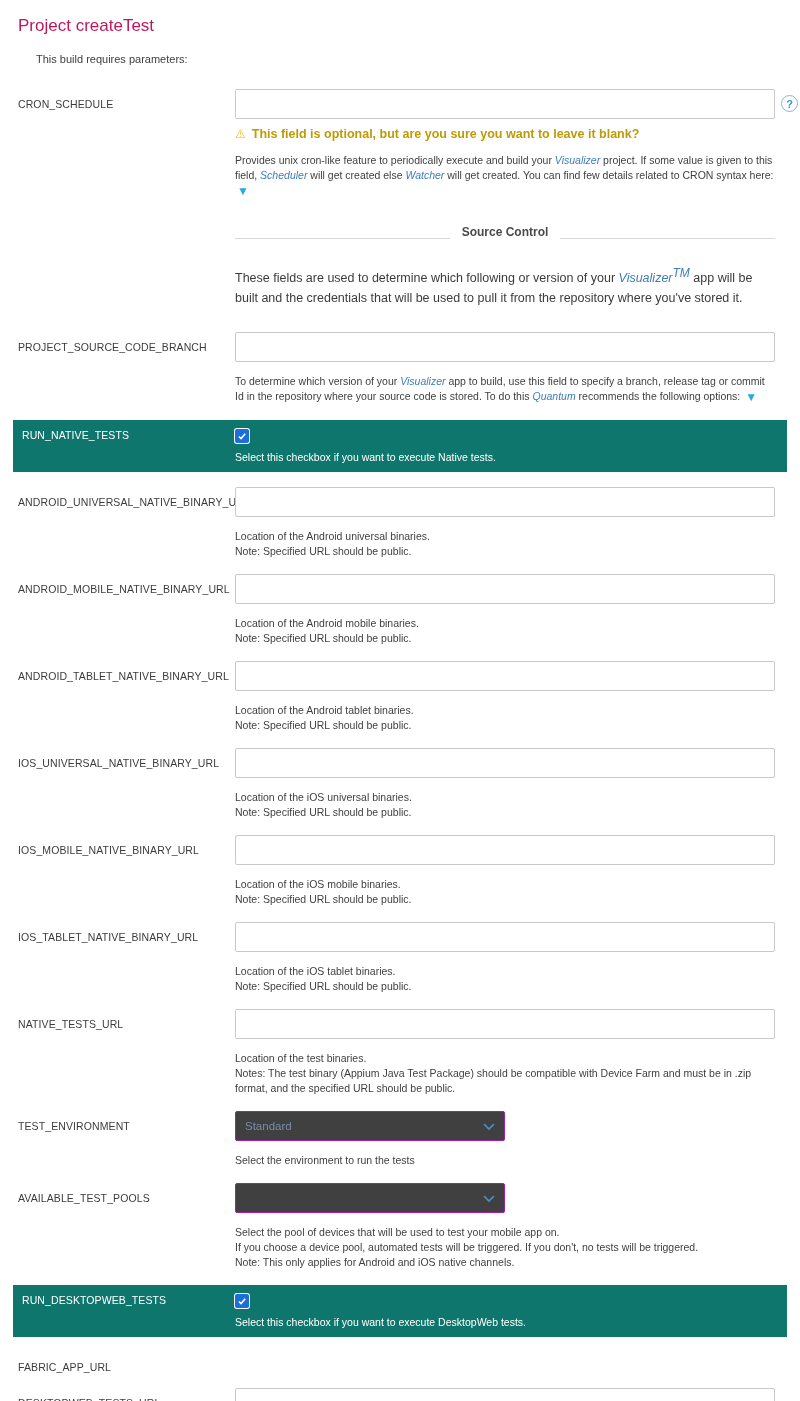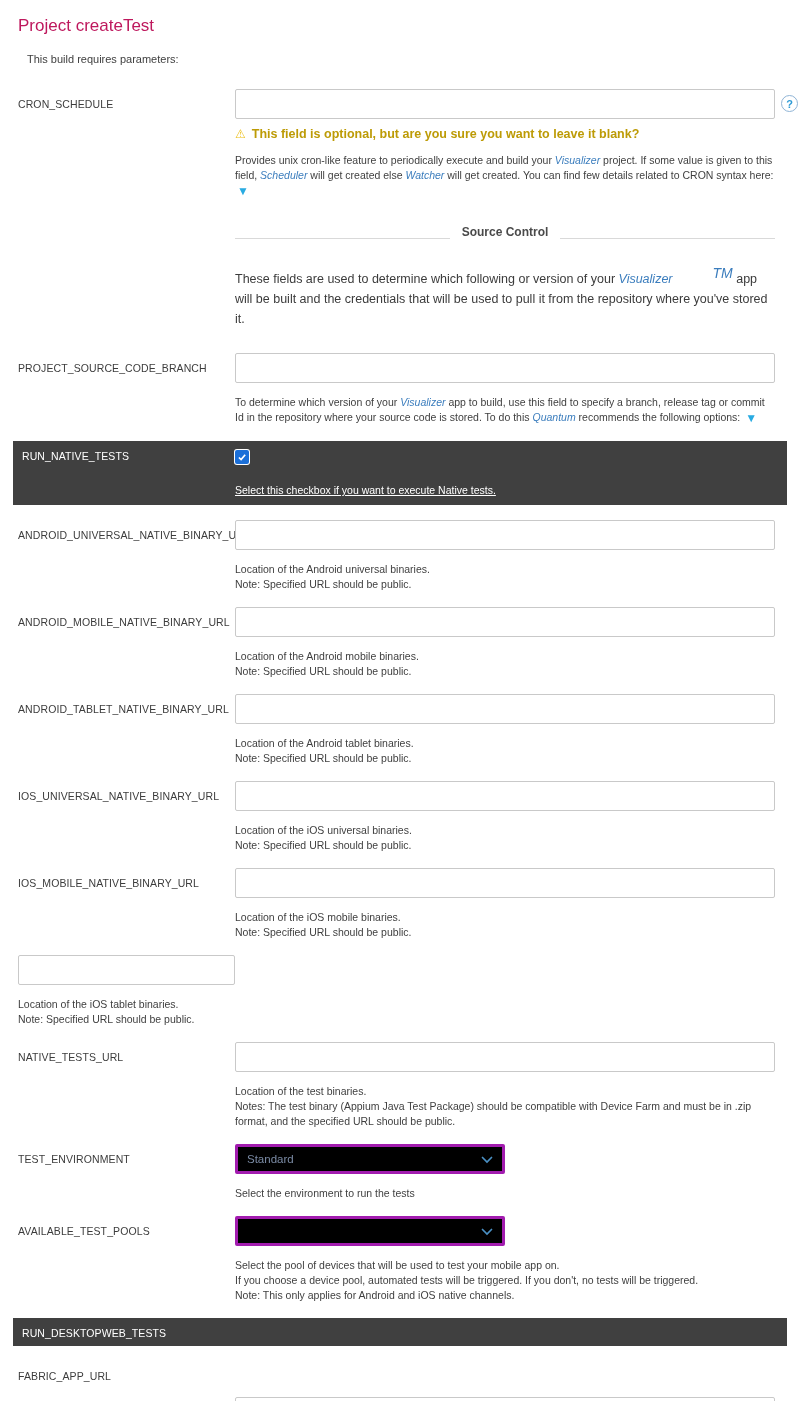--- a/index.html
+++ b/index.html
@@ -1,53 +1,53 @@
 <!DOCTYPE html>
 <html><head>
 <meta charset="utf-8">
 <style>
   * { box-sizing: border-box; }
   html,body { margin:0; padding:0; background:#fff; }
   body { width:800px; font-family:"Liberation Sans", sans-serif; color:#3f3f3f; }
   .page { min-height:1401px; padding:14px 0 60px 0; }
 
   .page-title { font-size:17px; font-weight:400; color:#be185d; margin:2px 0 10px 18px; }
-  .page-subtitle { font-size:11px; color:#404040; margin:17px 18px 24px 27px; }
+  .page-subtitle { font-size:11px; color:#404040; margin:17px 18px 24px 36px; }
 
   .row { display:grid; grid-template-columns:217px 1fr; padding:0 25px 0 18px; margin-bottom:15px; }
   .row .label { font-size:10.5px; color:#3c3c3c; padding-top:9px; white-space:nowrap; letter-spacing:0.1px; }
 
-  .row.highlight { background:#404040; margin:6px 13px 15px 13px; padding:7px 12px 7px 9px; grid-template-columns:213px 1fr; }
+  .row.highlight { background:#0f766e; margin:6px 13px 15px 13px; padding:7px 12px 7px 9px; grid-template-columns:213px 1fr; }
   .row.highlight .label { color:#ffffff; padding-top:2px; }
-  .row.highlight .help { color:#ffffff; margin-top:17px;text-decoration:underline; }
+  .row.highlight .help { color:#ffffff; margin-top:5px; }
 
   .text-wrap { display:flex; align-items:center; position:relative; }
   input.text-input { width:100%; height:30px; border:1px solid #c9c9c9; border-radius:2px; padding:0 8px; font-family:"Liberation Sans",sans-serif; font-size:11px; color:#333; outline:none; }
   .help-icon { position:absolute; right:-23px; top:6px; width:17px; height:17px; border:1px solid #8fb4d6; border-radius:50%; color:#2e9bd6; font-size:11px; font-weight:700; display:flex; align-items:center; justify-content:center; background:#fff; cursor:pointer; }
 
-  .select { width:270px; height:30px; border:3px solid #a21caf; border-radius:2px; background:#000000; display:flex; align-items:center; justify-content:space-between; padding:0 9px; cursor:pointer; }
+  .select { width:270px; height:30px; border:1px solid #a21caf; border-radius:2px; background:#404040; display:flex; align-items:center; justify-content:space-between; padding:0 9px; cursor:pointer; }
   .select .select-value { font-size:11.5px; color:#7b8ba5; }
 
   .checkbox { width:14px; height:14px; border-radius:2px; background:#1b6fd8; display:inline-flex; align-items:center; justify-content:center; margin-top:8px; cursor:pointer; }
   .row.highlight .checkbox { margin-top:1px; box-shadow:0 0 0 1px #ffffff; }
 
   .warning { display:flex; align-items:center; gap:6px; font-size:12.5px; font-weight:700; color:#bd9b06; margin:8px 0 2px 0; }
   .warning .warning-icon { color:#ecbe16; font-size:12px; font-weight:400; }
 
   .help { font-size:10.5px; line-height:15px; color:#3f3f3f; margin-top:12px; }
   .help .link { font-style:italic; color:#3b7dbd; cursor:pointer; }
   .toggle-icon { color:#29abe2; font-size:12px; cursor:pointer; vertical-align:-1px; padding-left:2px; }
 
   .section-header { display:flex; align-items:flex-end; gap:12px; margin:26px 25px 24px 235px; }
   .section-header .rule { flex:1; height:1px; background:#d9d9d9; }
   .section-header .section-title { font-size:12px; font-weight:700; color:#4a4a4a; white-space:nowrap; }
 
   .section-desc { margin:0 28px 24px 235px; font-size:12.5px; line-height:20px; color:#3b3b3b; }
   .section-desc .link { font-style:italic; color:#3b7dbd; cursor:pointer; }
-  .section-desc sup.link { font-size:14px;margin-left:40px; }
+  .section-desc sup.link { font-size:12px; }
 </style>
 </head>
 <body>
 
 <div class="page">
   <div class="page-title">Project createTest</div>
   <div class="page-subtitle">This build requires parameters:</div>
   <div id="form-rows">
       <div class="row">
         <div class="label">CRON_SCHEDULE</div>
@@ -146,20 +146,21 @@
           <div class="text-wrap">
             <input class="text-input" type="text" placeholder="" style="">
           </div>
           <div class="help">
             <div class="help-line"><span>Location of the iOS mobile binaries.</span></div>
             <div class="help-line"><span>Note: Specified URL should be public.</span></div>
           </div>
         </div>
       </div>
       <div class="row">
+        <div class="label">IOS_TABLET_NATIVE_BINARY_URL</div>
         <div class="control">
           <div class="text-wrap">
             <input class="text-input" type="text" placeholder="" style="">
           </div>
           <div class="help">
             <div class="help-line"><span>Location of the iOS tablet binaries.</span></div>
             <div class="help-line"><span>Note: Specified URL should be public.</span></div>
           </div>
         </div>
       </div>
@@ -200,20 +201,27 @@
           </div>
           <div class="help">
             <div class="help-line"><span>Select the pool of devices that will be used to test your mobile app on.</span></div>
             <div class="help-line"><span>If you choose a device pool, automated tests will be triggered. If you don't, no tests will be triggered.</span></div>
             <div class="help-line"><span>Note: This only applies for Android and iOS native channels.</span></div>
           </div>
         </div>
       </div>
       <div class="row highlight">
         <div class="label">RUN_DESKTOPWEB_TESTS</div>
+        <div class="control"><span class="checkbox">
+            <span class="checkmark-icon"><svg width="10" height="10" viewBox="0 0 12 12">
+                <path d="M2.3 6.6 L4.9 9.1 L9.8 3.2" fill="none" stroke="#fff" stroke-width="2"></path>
+              </svg></span>
+          </span><div class="help">
+            <div class="help-line"><span>Select this checkbox if you want to execute DesktopWeb tests.</span></div>
+          </div></div>
       </div>
       <div class="row">
         <div class="label">FABRIC_APP_URL</div>
       </div>
       <div class="row">
         <div class="label">DESKTOPWEB_TESTS_URL</div>
         <div class="control">
           <div class="text-wrap">
             <input class="text-input" type="text" placeholder="" style="">
           </div>

